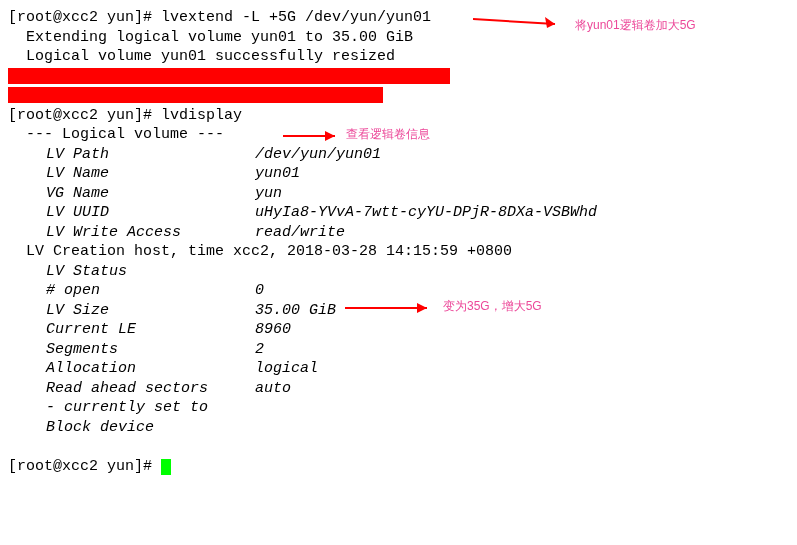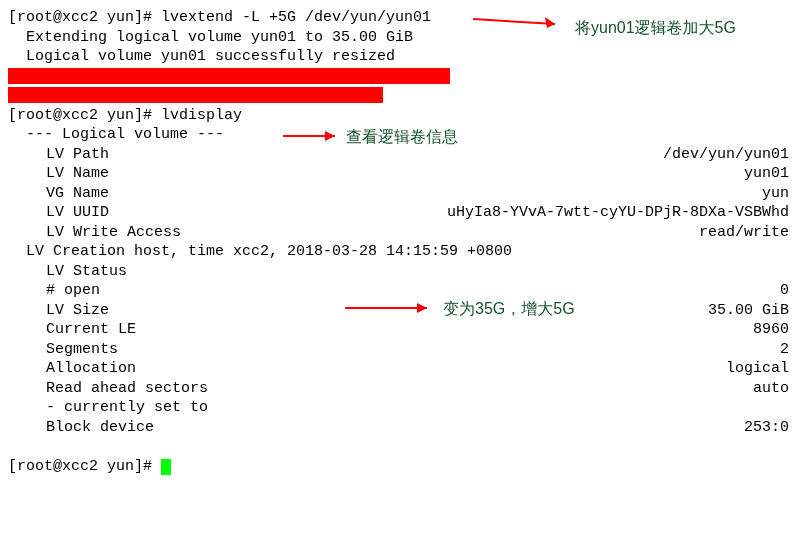--- a/index.html
+++ b/index.html
@@ -24,32 +24,32 @@
     .red2 { width: 375px; }
     .cursor {
       display: inline-block;
       width: 10px;
       height: 16px;
       background: #00ff00;
       vertical-align: text-bottom;
     }
     .annotation {
       position: absolute;
-      color: #14532d;
+      color: #ec4899;
       font-family: "Microsoft YaHei", sans-serif;
-      font-size: 16px;
+      font-size: 12px;
     }
     .arrow {
       position: absolute;
       color: #ff0000;
     }
     .arrow svg { display: block; }
-    .row { display: flex; }
+    .row { display: flex; font-style: italic; }
     .label { width: 247px; flex-shrink: 0; }
-    .value { flex: 1; text-align: right; }
+    .value { flex: 1; }
     .indent { padding-left: 20px; white-space: pre; }
   </style>
 </head>
 <body>
 
 <div class="line"><span>[root@xcc2 yun]# </span><span>lvextend -L +5G /dev/yun/yun01</span></div>
 
 <div class="line">  Extending logical volume yun01 to 35.00 GiB</div>
 <div class="line">  Logical volume yun01 successfully resized</div>
 
@@ -106,21 +106,20 @@
   </div>
 <div class="row">
     <span class="label indent">  Read ahead sectors</span>
     <span class="value">auto</span>
   </div>
 <div class="row">
     <span class="label indent">  - currently set to</span>
   </div>
 <div class="row">
     <span class="label indent">  Block device</span>
-    <span class="value">253:0</span>
   </div>
 
 <div class="line">&nbsp;</div>
 
 <div class="line"><span>[root@xcc2 yun]# </span><span class="cursor"></span></div>
 
 <div class="arrow" style="left:473px; top:10px;">
   <svg width="90" height="18">
       <line x1="0" y1="9" x2="82" y2="14" stroke="#ff0000" stroke-width="2"></line>
       <polygon points="82,14 72,7 74,18" fill="#ff0000"></polygon>

